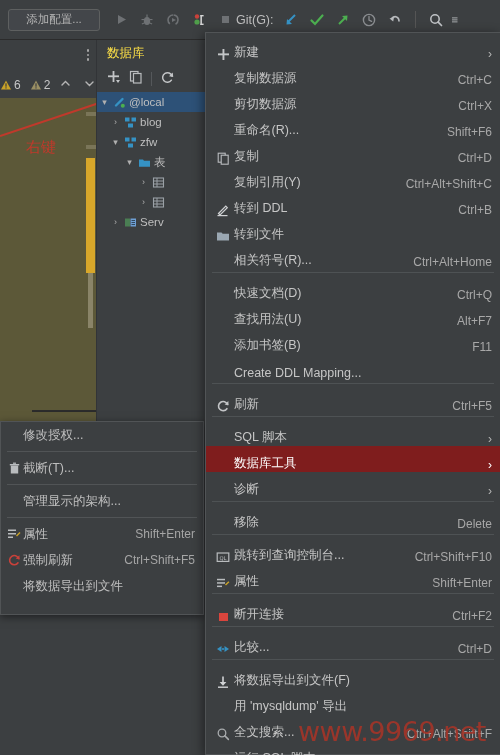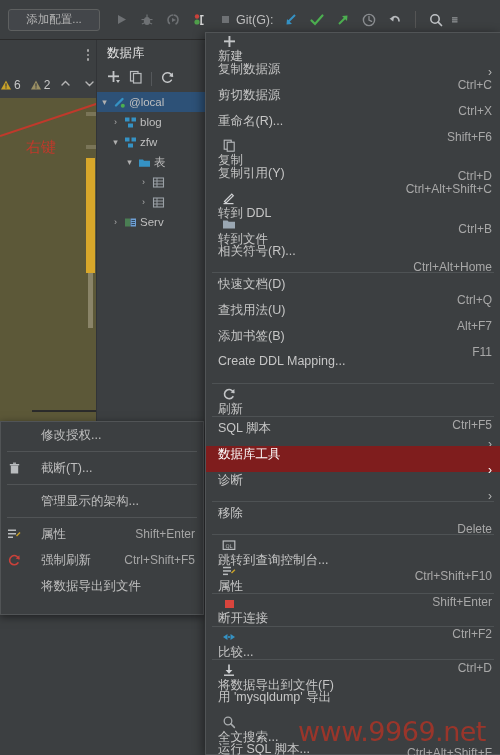--- a/index.html
+++ b/index.html
@@ -82,21 +82,21 @@
   }
   .gutter-mark { position:absolute; background:#7a7558; }
 
   
   .dbpanel {
     position: absolute; left: 96px; top: 40px; width: 116px; height: 440px;
     background: #3c3f41; border-left: 1px solid #323437;
   }
   .dbtitle {
     height: 26px; display:flex; align-items:center; padding-left: 10px;
-    color: #e5e5e5; font-size: 12.5px;
+    color: #fde047; font-size: 12.5px;
   }
   .dbtools {
     height: 26px; display:flex; align-items:center; gap: 8px; padding-left: 10px;
   }
   .tsep { width:1px; height:14px; background:#55585b; }
   .tree { font-size: 11.5px; color: #bfbfbf; }
   .trow { height: 20px; display:flex; align-items:center; gap: 3px; white-space: nowrap; overflow: hidden; }
   .trow.sel { background: #2d5177; }
   .chev { width: 11px; display:flex; align-items:center; justify-content:center; color:#b0b0b0; font-size:9px; }
   .ico { width: 13px; height: 13px; display:flex; align-items:center; justify-content:center; flex:none; }
@@ -107,40 +107,39 @@
   .submenu {
     position: absolute; left: 0; top: 421px; width: 204px; height: 194px;
     background: #3c3f41;
     border: 1px solid #515456;
     box-shadow: 0 2px 8px rgba(0,0,0,.5);
   }
   .sm-item {
     height: 26px; display:flex; align-items:center;
     padding-left: 4px; color: #bfbfbf; font-size: 12.5px;
   }
-  .sm-item .lbl { margin-left: 18px; }
+  .sm-item .lbl { margin-left: 0; }
   .sm-item .acc { margin-left:auto; margin-right: 8px; color:#a6a6a6; font-size:12px; }
   .sm-sep { height:1px; background:#515456; margin: 3px 6px; }
   .sm-ico { width: 18px; display:flex; align-items:center; justify-content:center; flex:none; }
 
   
   .ctxmenu {
     position: absolute; left: 205px; top: 32px; width: 295px; height: 723px;
     background: #3c3f41;
     border: 1px solid #515456;
     border-right: none;
     box-shadow: -2px 2px 10px rgba(0,0,0,.45);
     padding-top: 2px;
   }
   .mi {
-    height: 26px; display: flex; align-items: flex-start;
+    height: 26px; display: flex; align-items: flex-end;
     color: #c6c6c6; font-size: 12.5px;
-    padding-left: 12px; padding-right: 8px;
+    padding-left: 6px; padding-right: 8px;
     position: relative;
-    flex-direction: column;
   }
   .mi.hl { background: #7f1d1d; color: #ffffff; }
   .mi .micon { width: 22px; flex: none; display:flex; align-items:center; justify-content:center; }
   .mi .mlabel { white-space: nowrap; }
   .mi .maccel { margin-left: auto; color: #a8a8a8; font-size: 12px; padding-left: 14px; }
   .mi .marrow { margin-left: auto; color: #b5b5b5; font-size: 12px; padding-left: 14px; }
   .mi.hl .marrow { color: #fff; }
   .msep { height: 1px; background: #4e5254; margin: 3px 6px; }
 
   .watermark {

